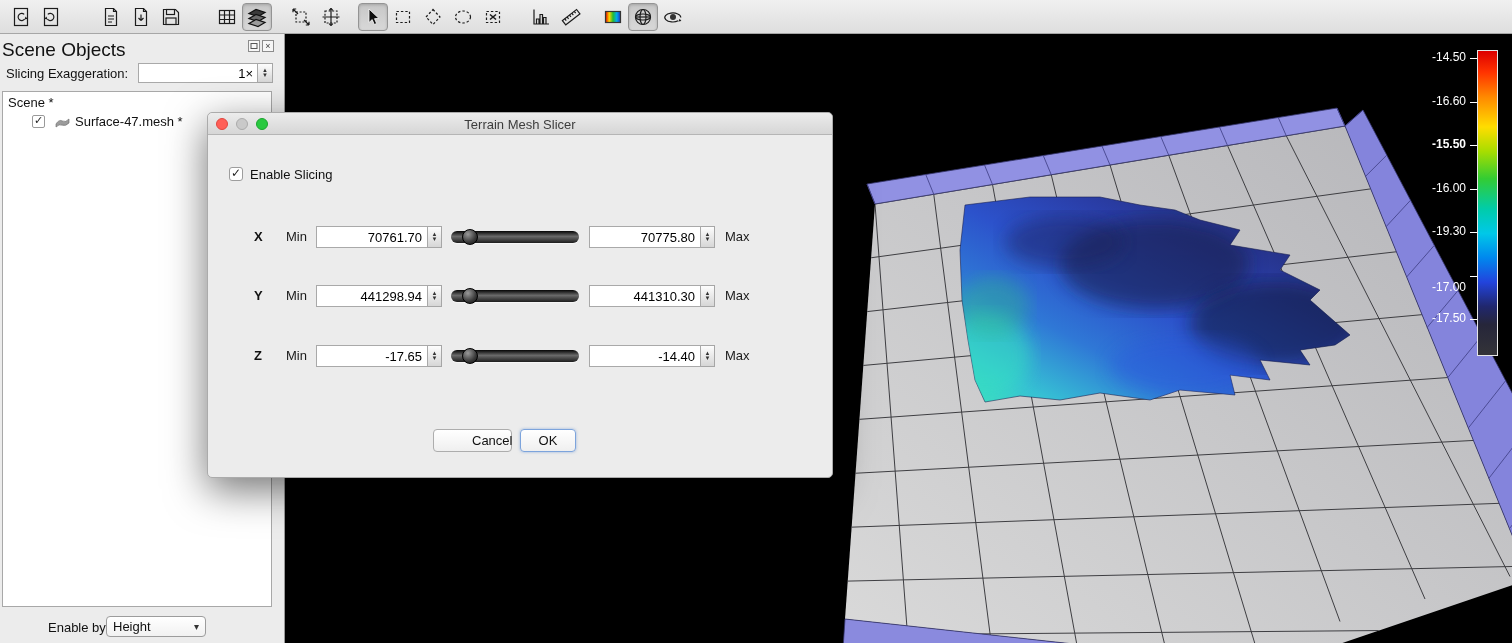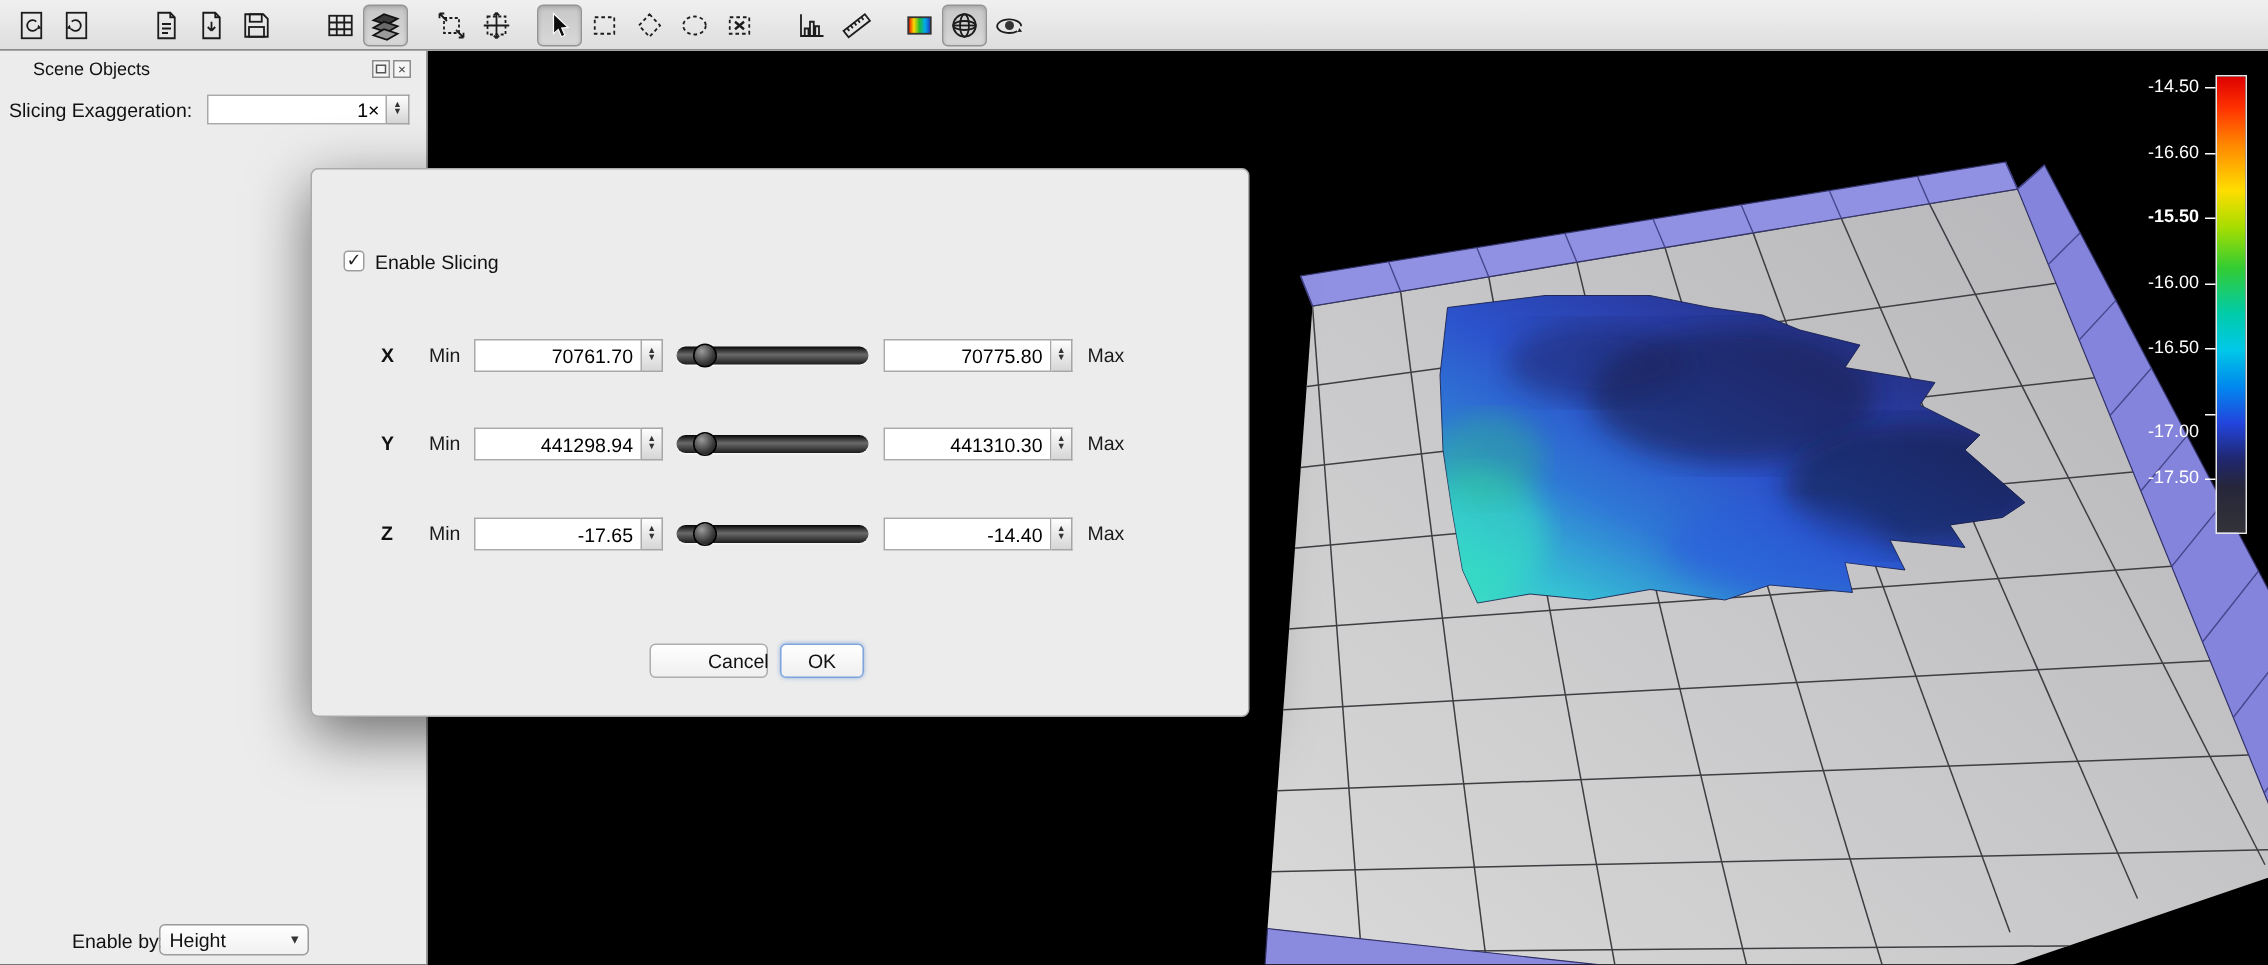--- a/index.html
+++ b/index.html
@@ -14,21 +14,21 @@
     background:transparent; border:1px solid transparent; border-radius:4px; flex:0 0 auto; }
   .tbtn.pressed { background:linear-gradient(#c7c7c7,#d8d8d8); border:1px solid #949494;
     box-shadow:inset 0 1px 3px rgba(0,0,0,.18); }
   .tbicon { width:22px; height:22px; stroke:#1c1c1c; fill:none; stroke-width:1.2; }
   .g2{margin-left:30px}.g3{margin-left:26px}.g4{margin-left:14px}.g5{margin-left:12px}
   .g6{margin-left:18px}.g7{margin-left:12px}
 
   
   .left-panel { position:absolute; left:0; top:34px; width:285px; height:609px;
     background:#ececec; border-right:1px solid #9a9a9a; z-index:2; }
-  .panel-title { position:absolute; left:22px; top:5px; font-size:12px; }
+  .panel-title { position:absolute; left:2px; top:5px; font-size:19px; }
   .win-btn { position:absolute; top:6px; width:12px; height:12px; background:#f6f6f6;
     border:1px solid #8c8c8c; display:flex; align-items:center; justify-content:center;
     font-size:9px; line-height:9px; color:#444; }
   .win-btn.restore { right:24px; }
   .win-btn.close { right:10px; }
   .ve-label { position:absolute; left:6px; top:32px; }
   .ve-field { position:absolute; left:138px; top:29px; width:120px; height:20px;
     border:1px solid #a9a9a9; background:#fff; text-align:right; padding:0 4px; font-size:13px; }
   .stepper { background:linear-gradient(#fdfdfd,#d6d6d6); border:1px solid #a6a6a6; border-left:none;
     display:flex; flex-direction:column; align-items:center; justify-content:center;
@@ -257,20 +257,30 @@
     <span>×</span>
   </div>
 
   <div class="ve-label">Slicing Exaggeration:</div>
   <input class="ve-field" readonly="" value="1×" style="">
   <div class="stepper ve-stepper">
     <span>▲</span>
     <span>▼</span>
   </div>
 
+  <div class="tree-box">
+    <div class="tree-root">Scene *</div>
+    <div class="tree-item">
+      <span class="tree-cb"></span>
+      <svg class="tree-icon" width="15" height="13" viewBox="0 0 15 13">
+        <path d="M1 8 Q4 3 7.5 5 Q10.5 6.8 14 3 L14 7 Q10.5 10.5 7.5 9.2 Q4 7.8 1 11 Z" fill="#9c9c9c" stroke="#666" stroke-width="0.6"></path>
+      </svg>
+      <span class="tree-label">Surface-47.mesh *</span>
+    </div>
+  </div>
 
   <div class="colorby-label">Enable by:</div>
   <div class="colorby-dd">
     <span>Height</span>
     <span class="arrow">▾</span>
   </div>
 </div>
 
 <div class="viewport">
   <svg id="scene-svg" width="1227" height="609" viewBox="0 0 1227 609">
@@ -367,30 +377,36 @@
   <div class="colorbar-bar"></div>
   <div id="colorbar-labels">
       <div class="cb-label" style="top: 16px;">-14.50</div>
       <div class="cb-tick" style="top: 24px;"></div>
       <div class="cb-label" style="top: 59.5px;">-16.60</div>
       <div class="cb-tick" style="top: 67.5px;"></div>
       <div class="cb-label" style="top: 103px; font-weight: bold;">-15.50</div>
       <div class="cb-tick" style="top: 111px;"></div>
       <div class="cb-label" style="top: 146.5px;">-16.00</div>
       <div class="cb-tick" style="top: 154.5px;"></div>
-      <div class="cb-label" style="top: 190px;">-16.50</div>
+      <div class="cb-label" style="top: 190px;">-19.30</div>
       <div class="cb-tick" style="top: 198px;"></div>
       <div class="cb-label" style="top: 233.5px; margin-top: 12px;">-17.00</div>
       <div class="cb-tick" style="top: 241.5px;"></div>
       <div class="cb-label" style="top: 277px;">-17.50</div>
       <div class="cb-tick" style="top: 285px;"></div>
     </div>
 </div>
 
 <div class="dialog">
+  <div class="dialog-titlebar">
+    <span class="traffic t-close"></span>
+    <span class="traffic t-min"></span>
+    <span class="traffic t-zoom"></span>
+    <div class="dialog-title">Terrain Mesh Slicer</div>
+  </div>
 
   <div class="enable-row">
     <span class="cb"></span>
     <span class="enable-label">Enable Slicing</span>
   </div>
 
   <div class="slice-row row-x">
     <span class="axis-label">X</span>
     <span class="minmax min-l">Min</span>
     <input class="numfield f-min" readonly="" value="70761.70" style="">

